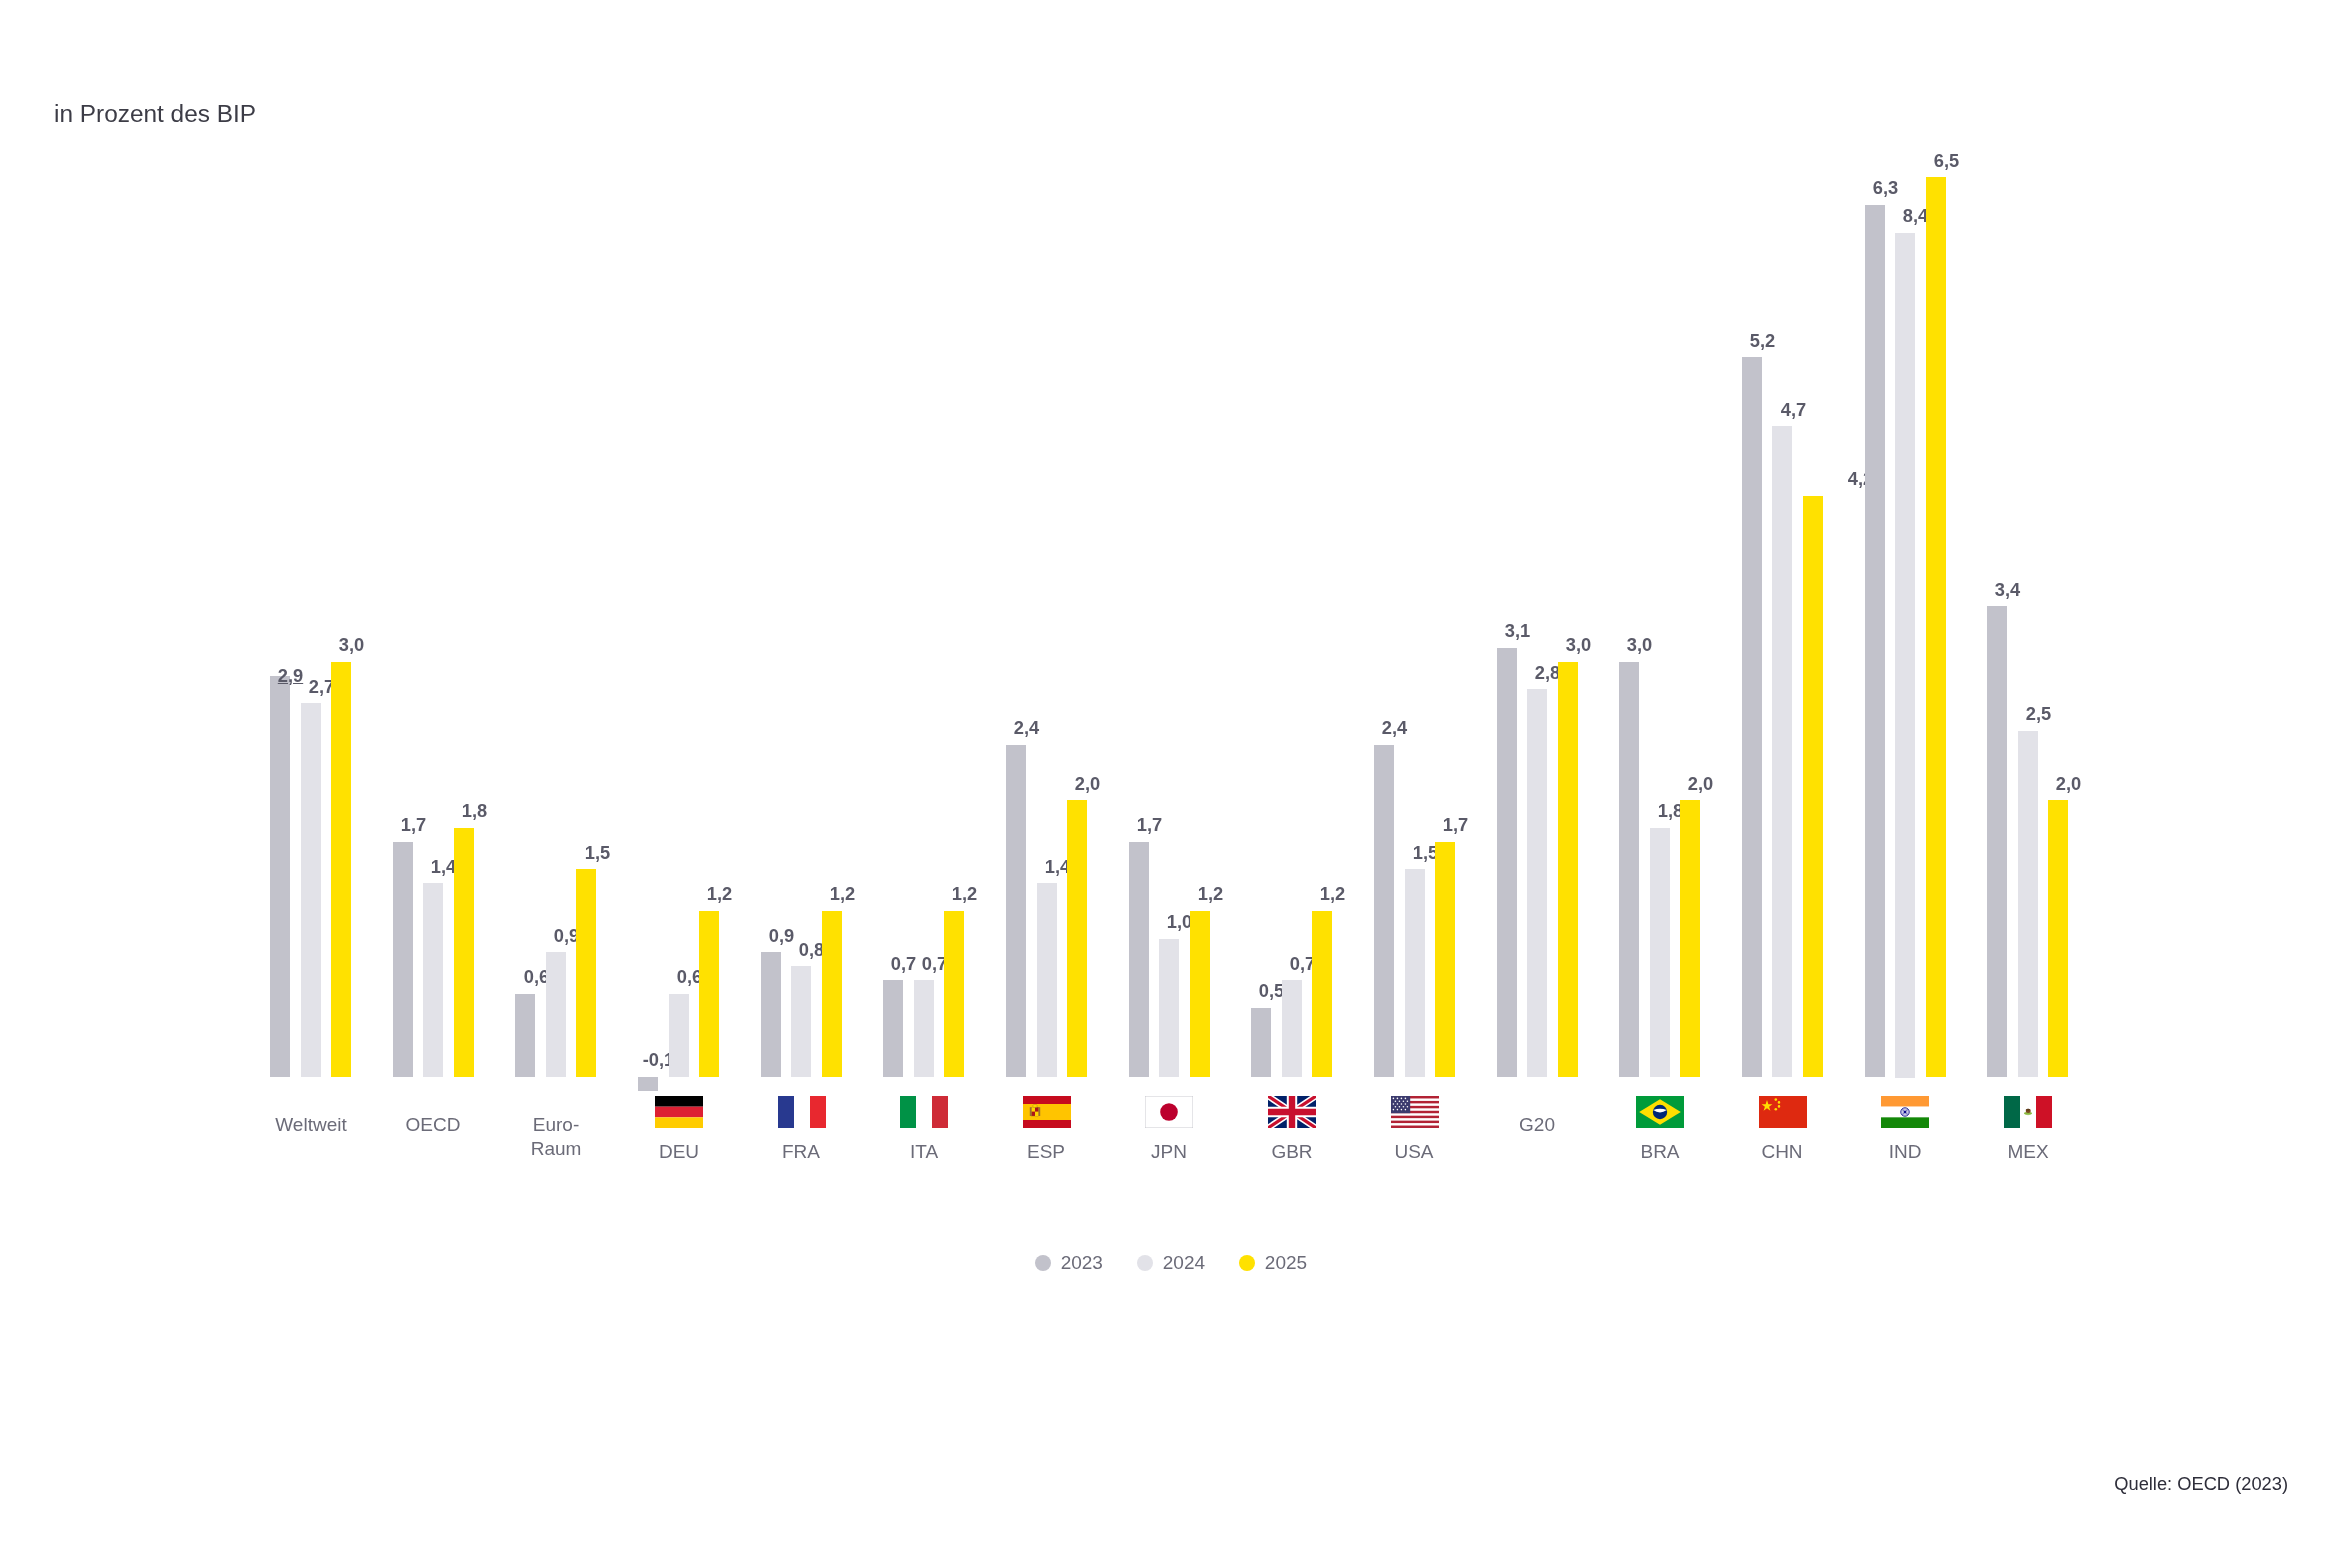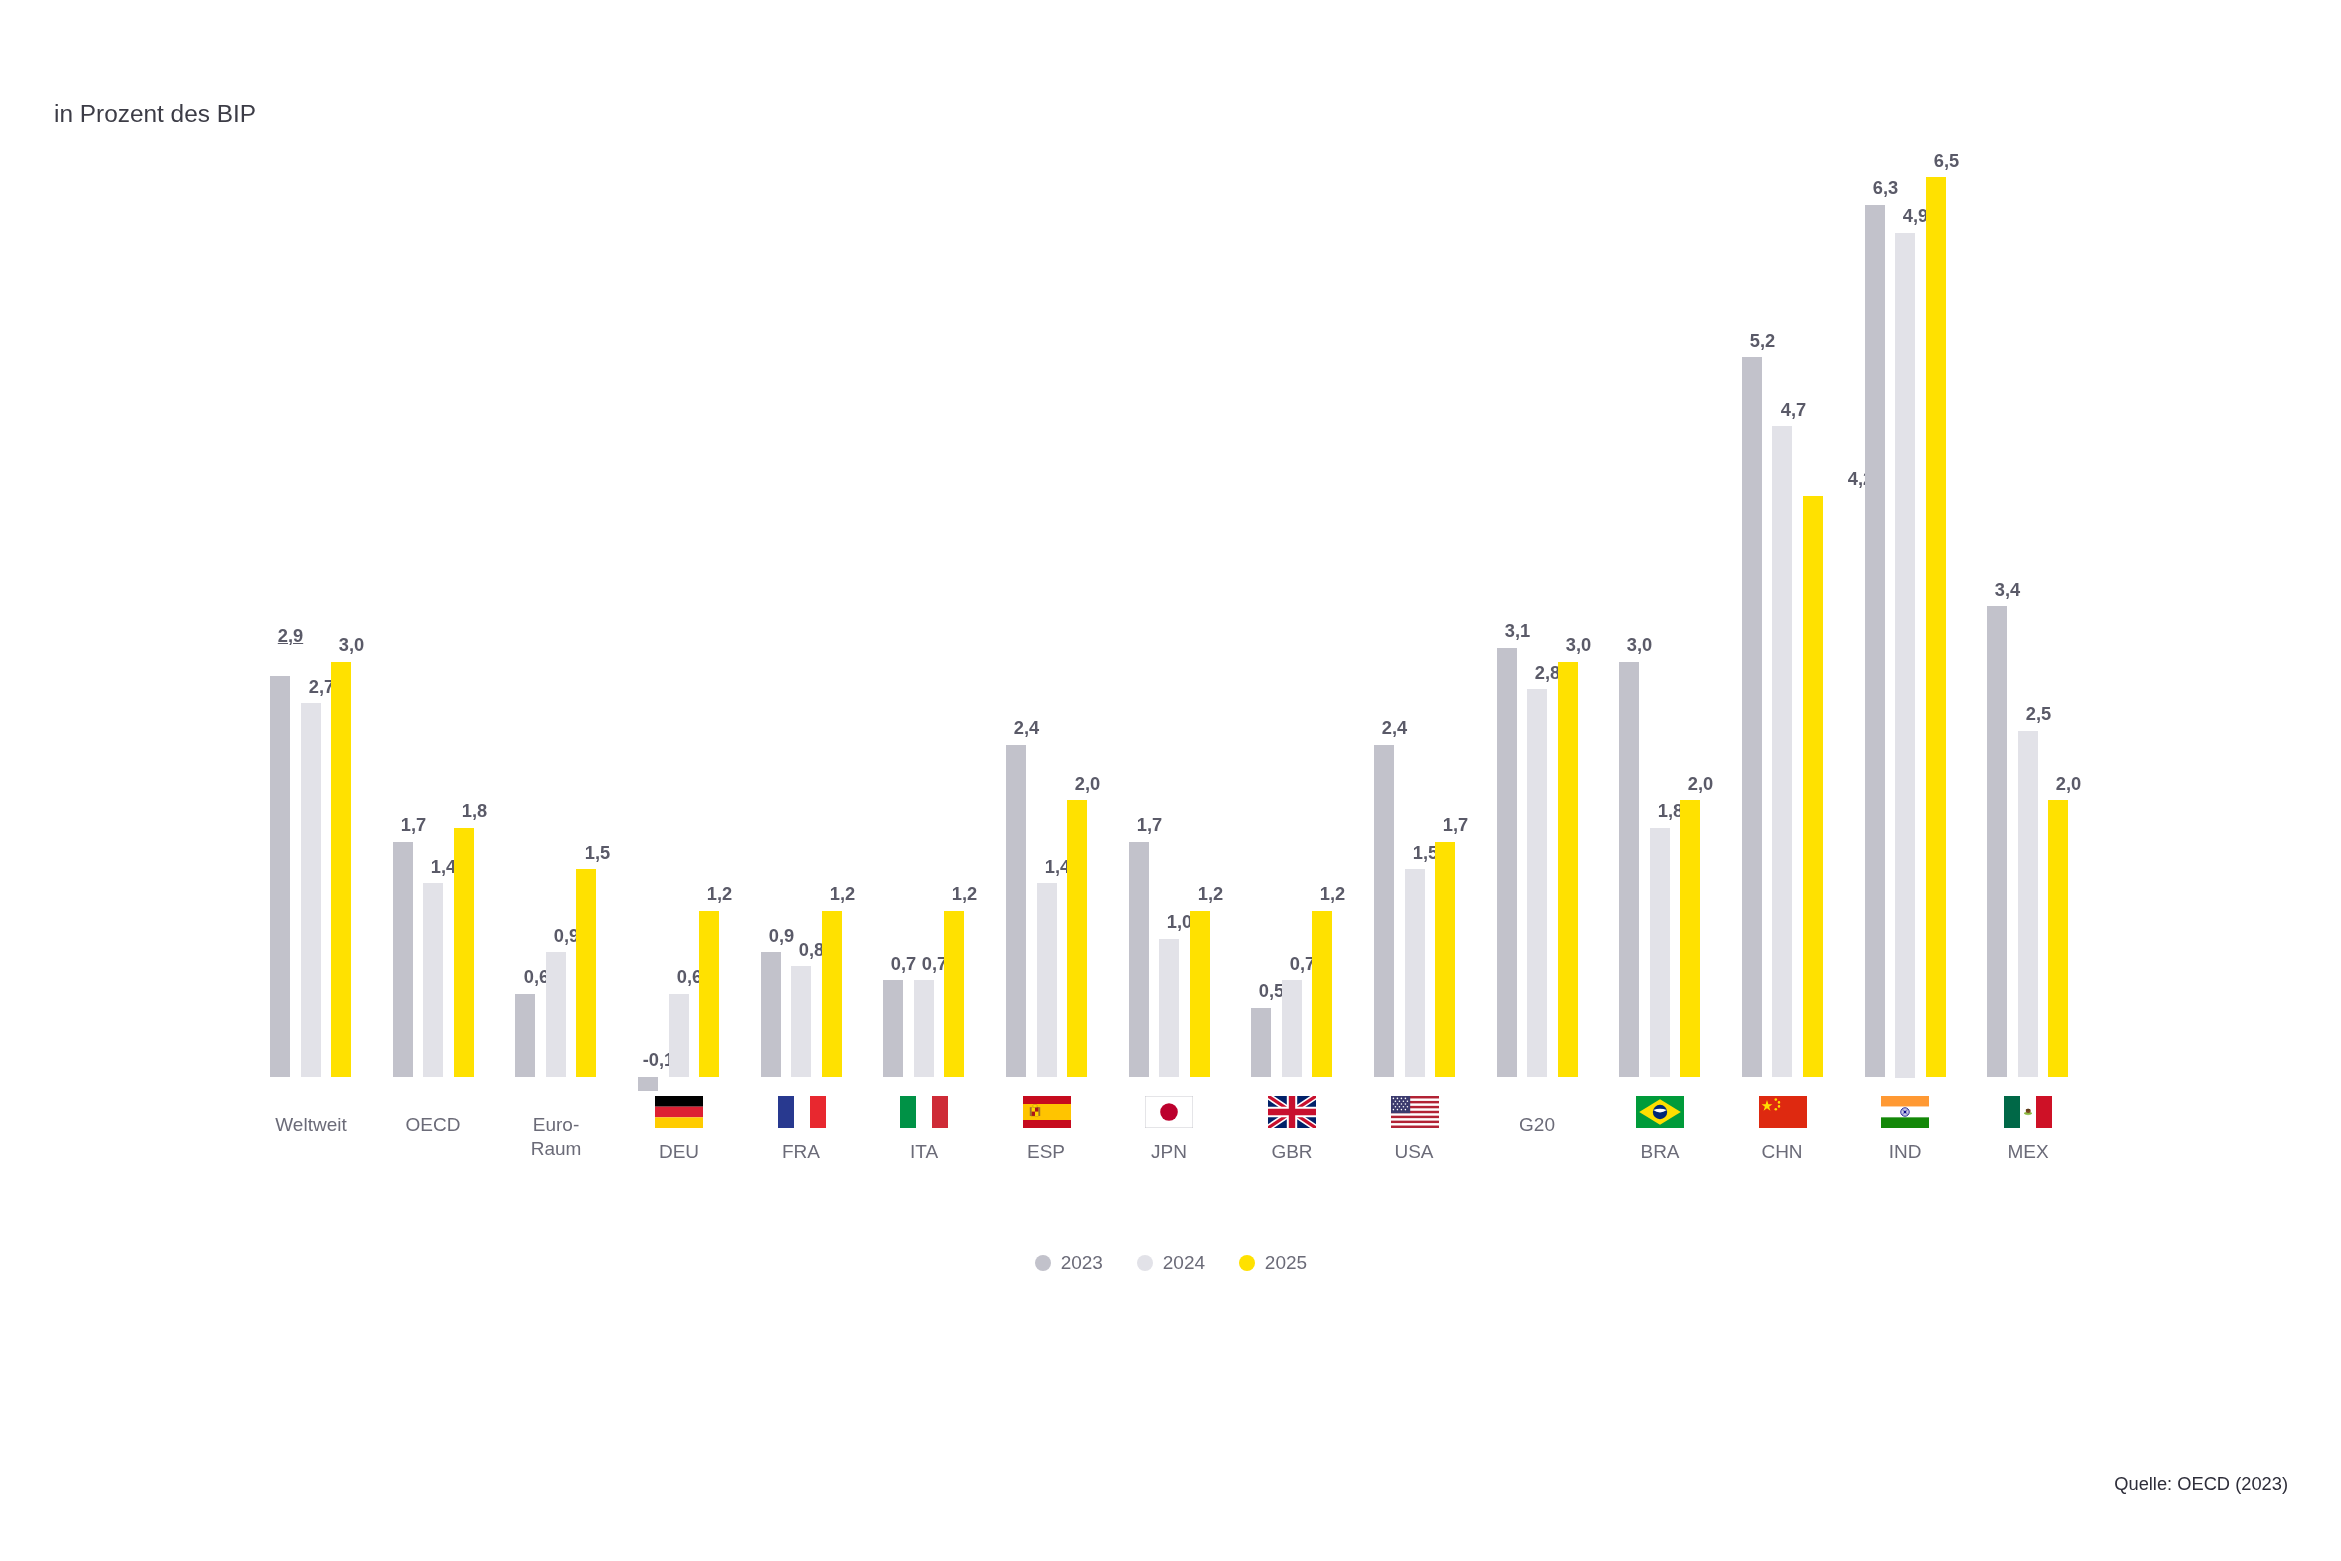--- a/index.html
+++ b/index.html
@@ -139,21 +139,21 @@
 </style>
 </head>
 <body>
 
 <div id="header">
   <div id="subtitle">in Prozent des BIP</div>
 </div>
 
 <div id="plot">
     <div class="bar c2023" style="left: 270px; width: 20px; height: 401px; bottom: auto; top: 676px;"></div>
-    <div class="vlabel" style="left: 280px; top: 627px; text-decoration: underline;">2,9</div>
+    <div class="vlabel" style="left: 280px; top: 667px; text-decoration: underline;">2,9</div>
     <div class="bar c2024" style="left: 301px; width: 20px; height: 374px; bottom: auto; top: 703px;"></div>
     <div class="vlabel" style="left: 311px; top: 678px;">2,7</div>
     <div class="bar c2025" style="left: 331px; width: 20px; height: 415px; bottom: auto; top: 662px;"></div>
     <div class="vlabel" style="left: 341px; top: 636px;">3,0</div>
     <div class="catlabel" style="left: 241px; top: 1113px;">Weltweit</div>
     <div class="bar c2023" style="left: 393px; width: 20px; height: 235px; bottom: auto; top: 842px;"></div>
     <div class="vlabel" style="left: 403px; top: 816px;">1,7</div>
     <div class="bar c2024" style="left: 423px; width: 20px; height: 194px; bottom: auto; top: 883px;"></div>
     <div class="vlabel" style="left: 433px; top: 858px;">1,4</div>
     <div class="bar c2025" style="left: 454px; width: 20px; height: 249px; bottom: auto; top: 828px;"></div>
@@ -339,21 +339,21 @@
         <circle cx="21" cy="4.5" r="1.6" fill="#ffde00"></circle>
         <circle cx="25" cy="8" r="1.6" fill="#ffde00"></circle>
         <circle cx="25" cy="13" r="1.6" fill="#ffde00"></circle>
         <circle cx="21" cy="16.5" r="1.6" fill="#ffde00"></circle>
       </svg>
     </div>
     <div class="catlabel" style="left: 1712px; top: 1140px;">CHN</div>
     <div class="bar c2023" style="left: 1865px; width: 20px; height: 872px; bottom: auto; top: 205px;"></div>
     <div class="vlabel" style="left: 1875px; top: 179px;">6,3</div>
     <div class="bar c2024" style="left: 1895px; width: 20px; height: 845px; bottom: auto; top: 233px;"></div>
-    <div class="vlabel" style="left: 1905px; top: 207px;">4,9</div>
+    <div class="vlabel" style="left: 1905px; top: 207px;">8,4</div>
     <div class="bar c2025" style="left: 1926px; width: 20px; height: 900px; bottom: auto; top: 177px;"></div>
     <div class="vlabel" style="left: 1936px; top: 152px;">6,5</div>
     <div class="flagbox" style="left: 1881px; top: 1096px;">
       <svg viewBox="0 0 60 40">
         <rect width="60" height="13.34" fill="#ff9933"></rect>
         <rect y="13.34" width="60" height="13.33" fill="#fff"></rect>
         <rect y="26.67" width="60" height="13.33" fill="#138808"></rect>
         <circle cx="30" cy="20" r="5.3" fill="none" stroke="#000088" stroke-width="1"></circle>
         <circle cx="30" cy="20" r="1.3" fill="#000088"></circle>
         <g stroke="#000088" stroke-width="0.45">

